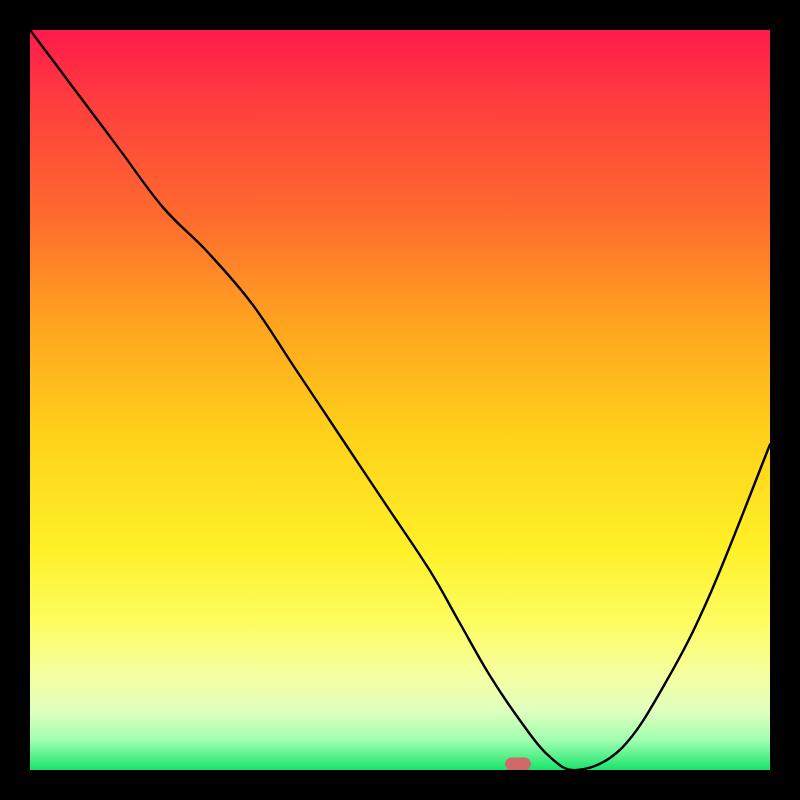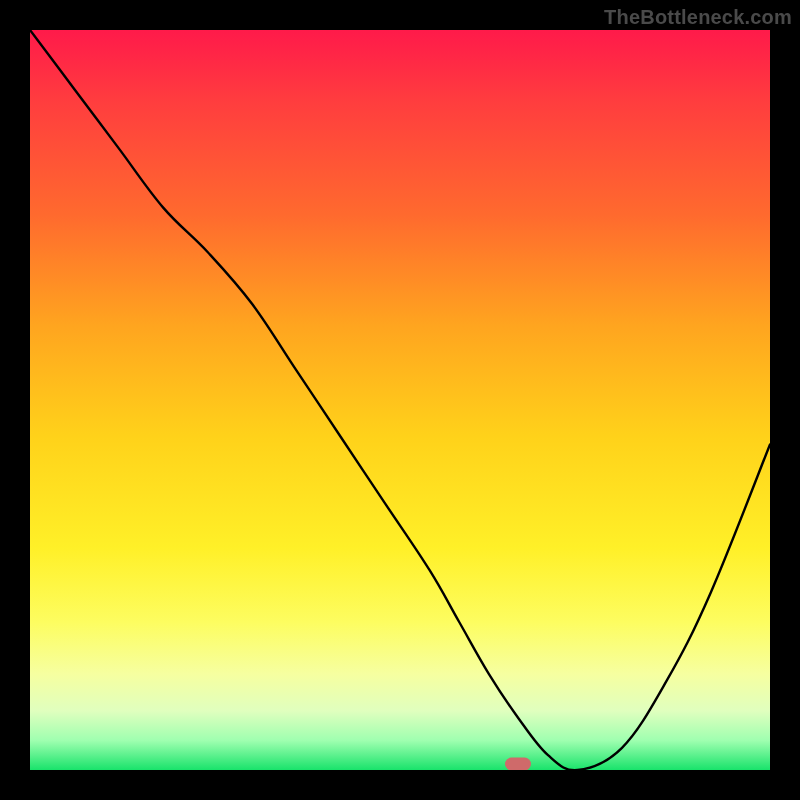--- a/index.html
+++ b/index.html
@@ -74,14 +74,13 @@
   <div class="plot-area">
     <div class="gradient-bg"></div>
 
     <svg class="curve" viewBox="0 0 740 740" preserveAspectRatio="none">
       <path id="curve-path" fill="none" stroke="#000000" stroke-width="2.4" stroke-linejoin="round" stroke-linecap="round" d="M 0 0 C 7.991999999999999 10.655999999999988, 28.416 37.887999999999934, 44.4 59.19999999999993 C 60.384 80.51199999999993, 72.816 97.08799999999997, 88.8 118.39999999999998 C 104.78399999999999 139.712, 117.216 158.95200000000003, 133.2 177.60000000000002 C 149.184 196.24800000000002, 161.61599999999999 204.684, 177.6 222 C 193.584 239.316, 206.016 252.48800000000003, 222 273.8 C 237.984 295.112, 250.41599999999997 316.424, 266.4 340.4 C 282.38399999999996 364.376, 294.81600000000003 383.024, 310.8 407 C 326.784 430.976, 339.216 449.624, 355.2 473.6 C 371.18399999999997 497.576, 386.28000000000003 518.888, 399.6 540.2 C 412.92 561.5120000000001, 418.544 573.352, 429.2 592 C 439.856 610.648, 448.144 626.4839999999999, 458.8 643.8 C 469.456 661.116, 477.744 673.548, 488.40000000000003 688.2 C 499.05600000000004 702.8520000000001, 507.344 715.8760000000001, 518 725.2 C 528.656 734.524, 534.28 741.332, 547.6 740 C 560.9200000000001 738.668, 576.016 733.784, 592 717.8 C 607.984 701.8159999999999, 620.4159999999999 679.172, 636.4 651.2 C 652.384 623.2280000000001, 662.152 605.024, 680.8000000000001 562.4 C 699.4480000000001 519.776, 729.344 441.03999999999996, 740 414.4"></path>
     </svg>
 
     <div id="marker" class="marker" style="left: 488.4px; top: 734.08px; background: rgb(207, 106, 106);"></div>
   </div>
 
-  <div class="watermark">TheBottleneck.com</div>
 </div>
 
 </body></html>

